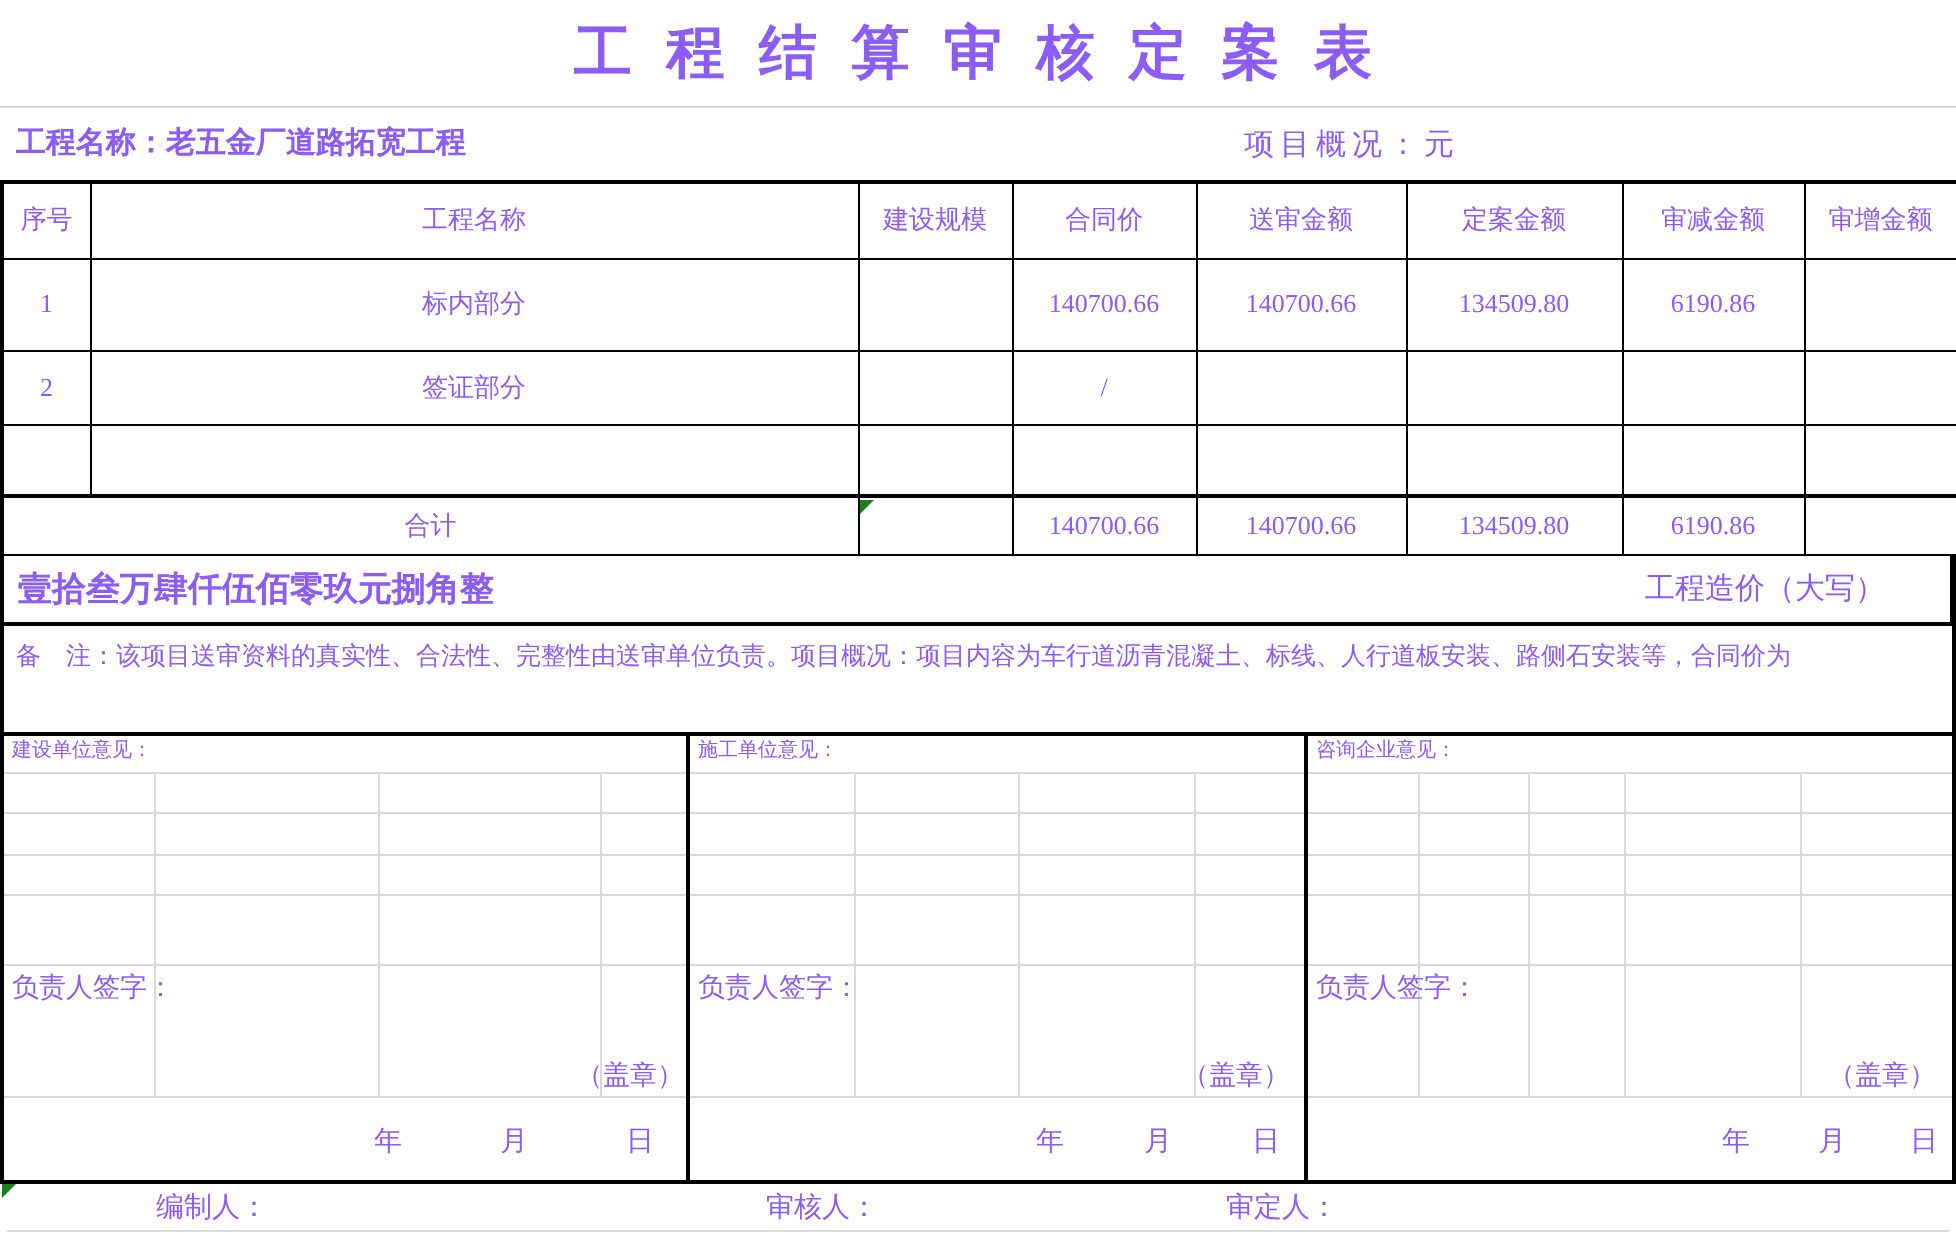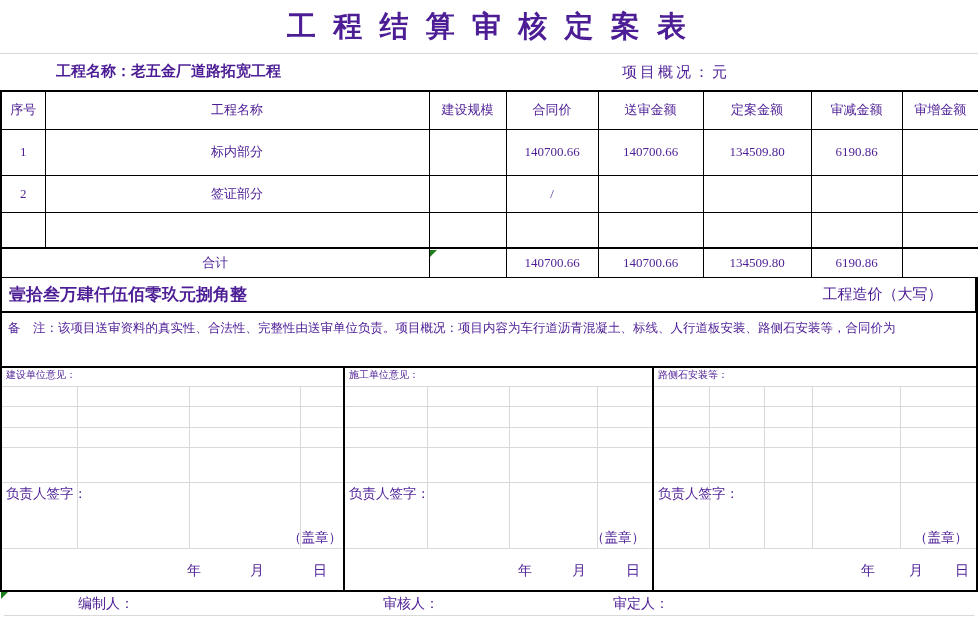--- a/index.html
+++ b/index.html
@@ -1,29 +1,29 @@
 <!DOCTYPE html>
 <html><head>
 <meta charset="utf-8">
 <style>
   html,body{margin:0;padding:0;background:#fff;}
   #canvas{
     position:relative;width:978px;height:618px;background:#ffffff;
-    font-family:"Liberation Serif","DejaVu Serif",serif;color:#4c1d95;overflow:hidden;border-radius:10px;
+    font-family:"Liberation Serif","DejaVu Serif",serif;color:#8b5cf6;overflow:hidden;border-radius:10px;
   }
   .abs{position:absolute;}
 
   
   #title{top:7px;left:0;width:978px;text-align:center;font-size:29px;font-weight:bold;letter-spacing:5px;white-space:pre;}
 
   .grayline{background:#d9d9d9;height:1px;}
   .grayvline{background:#d9d9d9;width:1px;}
 
   
-  #project-name{top:62px;left:8px;font-size:15px;font-weight:bold;margin-left:48px;}
+  #project-name{top:62px;left:8px;font-size:15px;font-weight:bold;}
   #unit-label{top:63px;left:622px;font-size:15px;letter-spacing:3px;}
 
   
   #main-table-wrap{top:90px;left:0;}
   table{border-collapse:collapse;table-layout:fixed;width:978px;}
   td{border:1px solid #000;text-align:center;vertical-align:middle;font-size:13px;padding:0;overflow:hidden;white-space:nowrap;}
   table{border:2px solid #000;border-bottom:1px solid #000;}
   tr.hdr{height:38px;}
   tr.r1{height:46px;}
   tr.r2{height:37px;}
@@ -171,21 +171,21 @@
     <div class="abs date-label" style="left:241px;">月</div>
     <div class="abs date-label" style="left:304px;">日</div>
 
     <div class="abs op-title" style="left:347px;">施工单位意见：</div>
     <div class="abs sign-label" style="left:347px;">负责人签字：</div>
     <div class="abs seal" style="left:543px;">（盖章）</div>
     <div class="abs date-label" style="left:509px;">年</div>
     <div class="abs date-label" style="left:563px;">月</div>
     <div class="abs date-label" style="left:617px;">日</div>
 
-    <div class="abs op-title" style="left:656px;">路侧石安装等：</div>
+    <div class="abs op-title" style="left:656px;">咨询企业意见：</div>
     <div class="abs sign-label" style="left:656px;">负责人签字：</div>
     <div class="abs seal" style="left:866px;">（盖章）</div>
     <div class="abs date-label" style="left:852px;">年</div>
     <div class="abs date-label" style="left:900px;">月</div>
     <div class="abs date-label" style="left:946px;">日</div>
   </div>
 
   <div class="abs green-tri" style="top:592px;left:1px;"></div>
   <div class="abs footer-label" style="left:78px;">编制人：</div>
   <div class="abs footer-label" style="left:383px;">审核人：</div>

